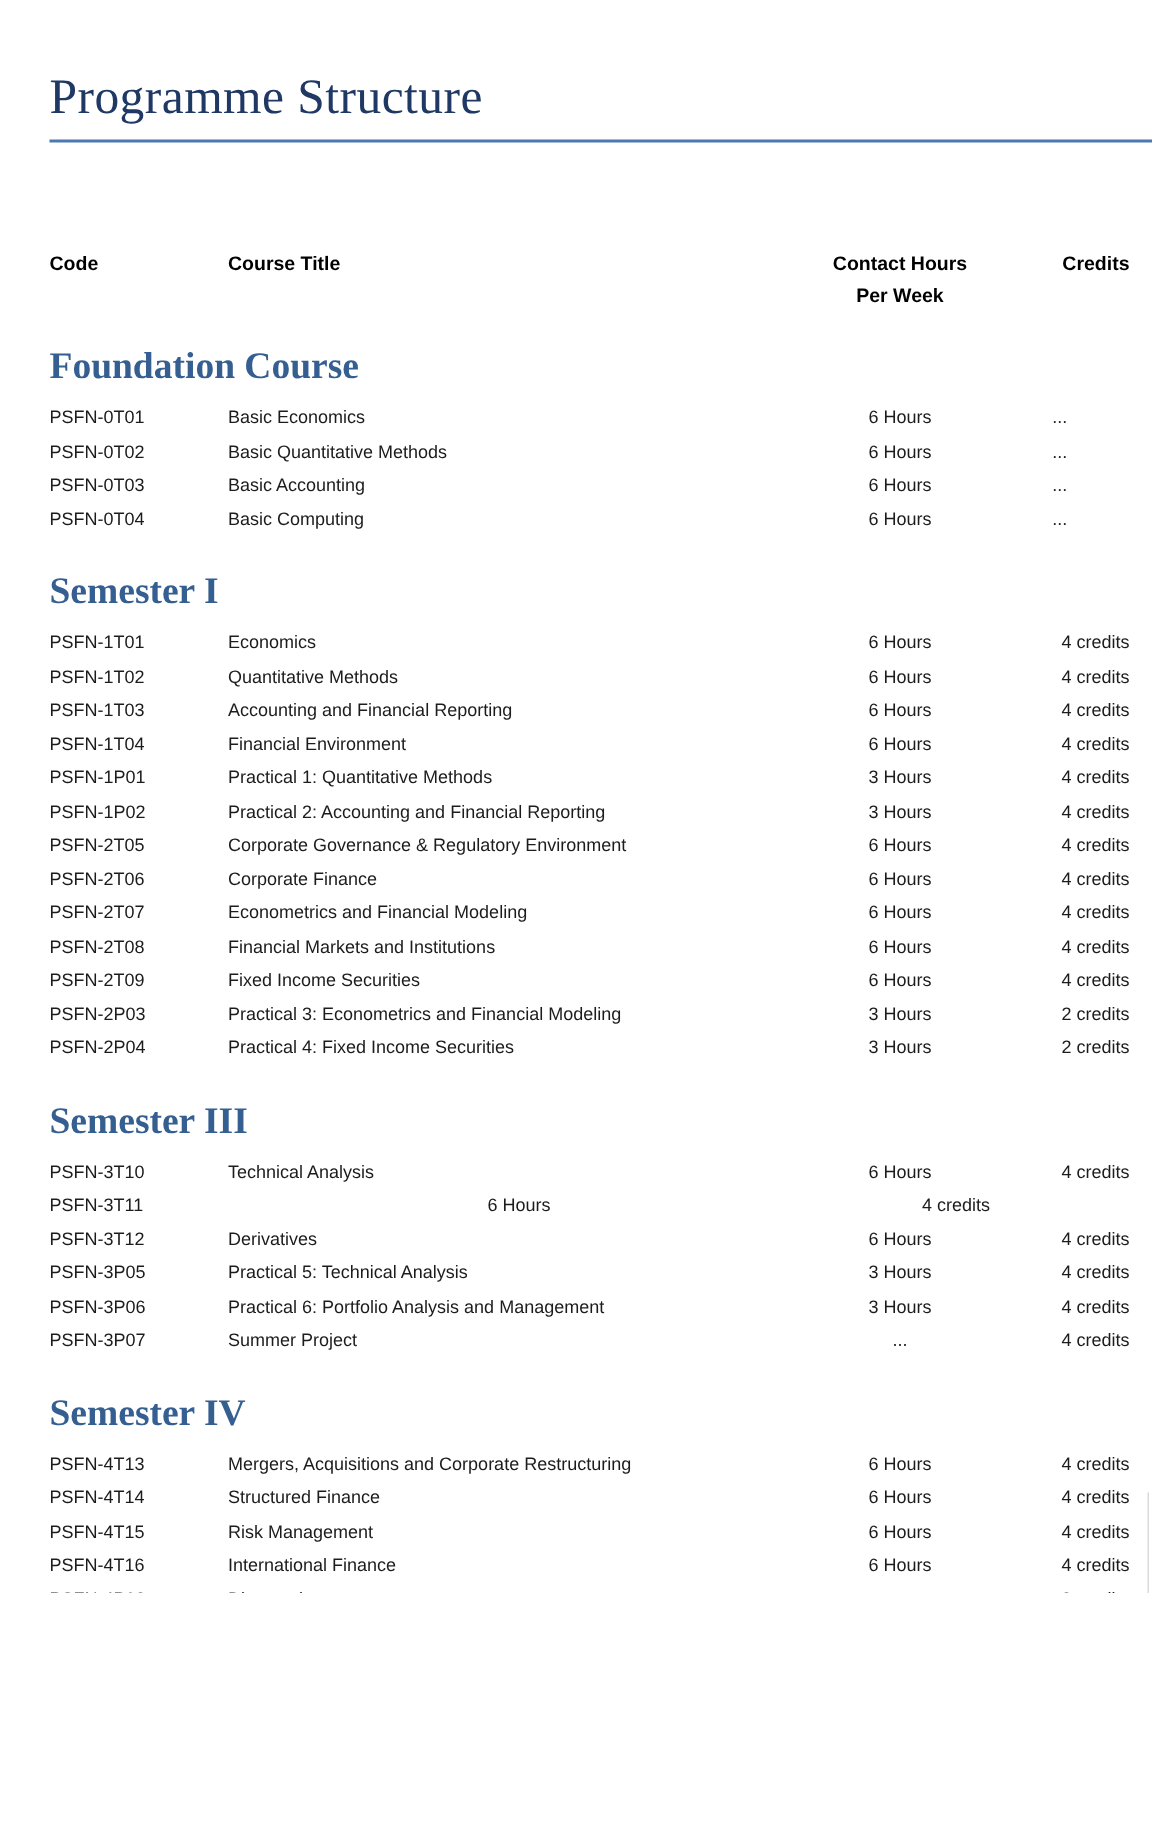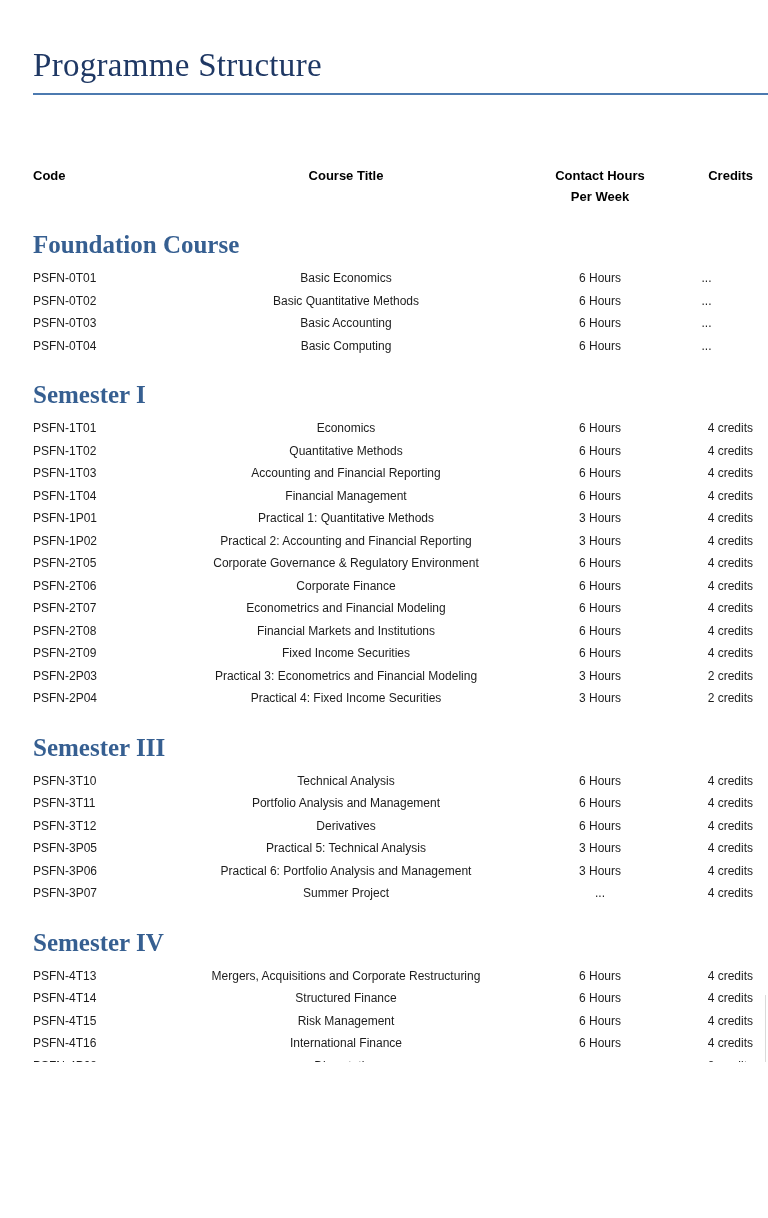--- a/index.html
+++ b/index.html
@@ -29,21 +29,21 @@
     height: 0;
   }
   .course-table { margin-top: 70px; }
   .grid-row {
     display: grid;
     grid-template-columns: 119px 388px 120px 93px;
     margin-left: 33px;
     white-space: nowrap;
   }
   .c1 { text-align: left; }
-  .c2 { text-align: center; }
+  .c2 { text-align: left; }
   .c3 { text-align: center; }
   .c4 { text-align: right; }
   .c4.dots { text-align: center; }
   .header-row {
     font-weight: 700;
     color: #000000;
     font-size: 13px;
     line-height: 21px;
   }
   .header-row .hdr-line2 { display: block; }
@@ -150,21 +150,21 @@
 
   <div class="grid-row row">
     <div class="c1">PSFN-1T03</div>
     <div class="c2">Accounting and Financial Reporting</div>
     <div class="c3">6 Hours</div>
     <div class="c4">4 credits</div>
   </div>
 
   <div class="grid-row row">
     <div class="c1">PSFN-1T04</div>
-    <div class="c2">Financial Management</div>
+    <div class="c2">Financial Environment</div>
     <div class="c3">6 Hours</div>
     <div class="c4">4 credits</div>
   </div>
 
   <div class="grid-row row">
     <div class="c1">PSFN-1P01</div>
     <div class="c2">Practical 1: Quantitative Methods</div>
     <div class="c3">3 Hours</div>
     <div class="c4">4 credits</div>
   </div>
@@ -236,21 +236,20 @@
     <div>
   <div class="grid-row row">
     <div class="c1">PSFN-3T10</div>
     <div class="c2">Technical Analysis</div>
     <div class="c3">6 Hours</div>
     <div class="c4">4 credits</div>
   </div>
 
   <div class="grid-row row">
     <div class="c1">PSFN-3T11</div>
-    <div class="c2">Portfolio Analysis and Management</div>
     <div class="c3">6 Hours</div>
     <div class="c4">4 credits</div>
   </div>
 
   <div class="grid-row row">
     <div class="c1">PSFN-3T12</div>
     <div class="c2">Derivatives</div>
     <div class="c3">6 Hours</div>
     <div class="c4">4 credits</div>
   </div>

